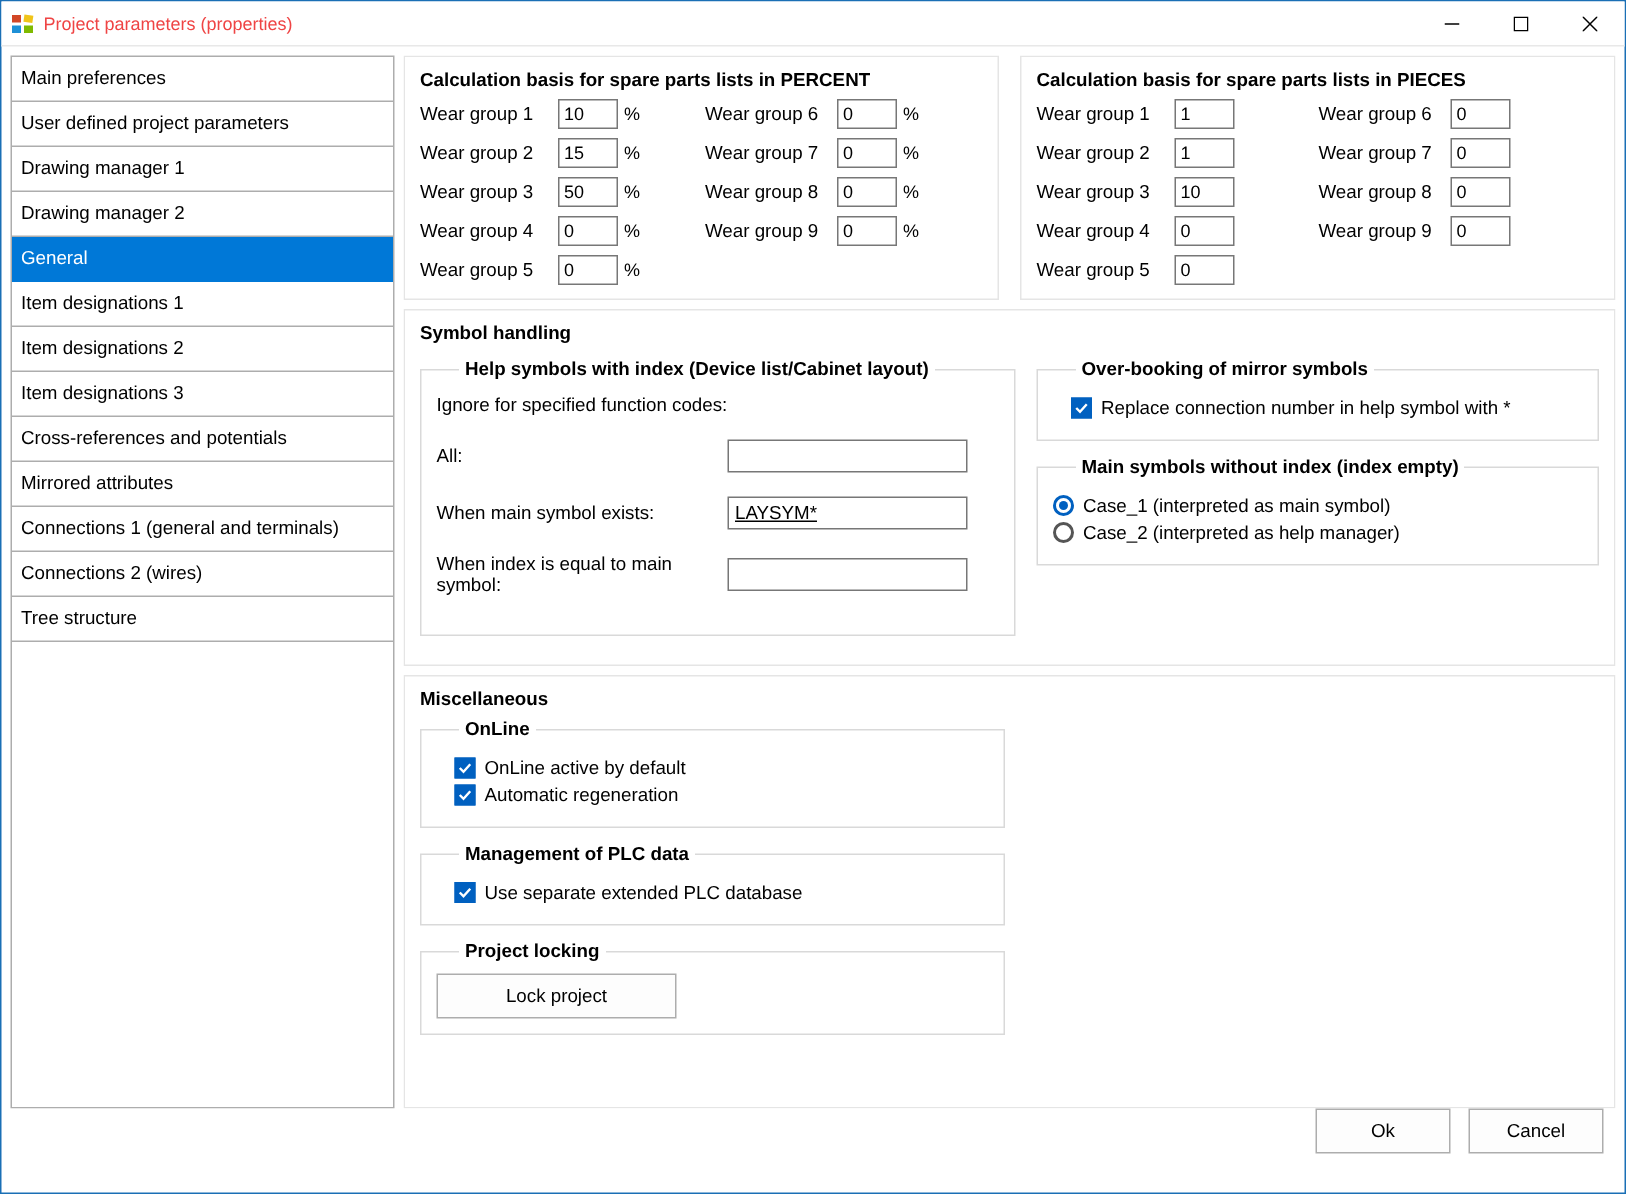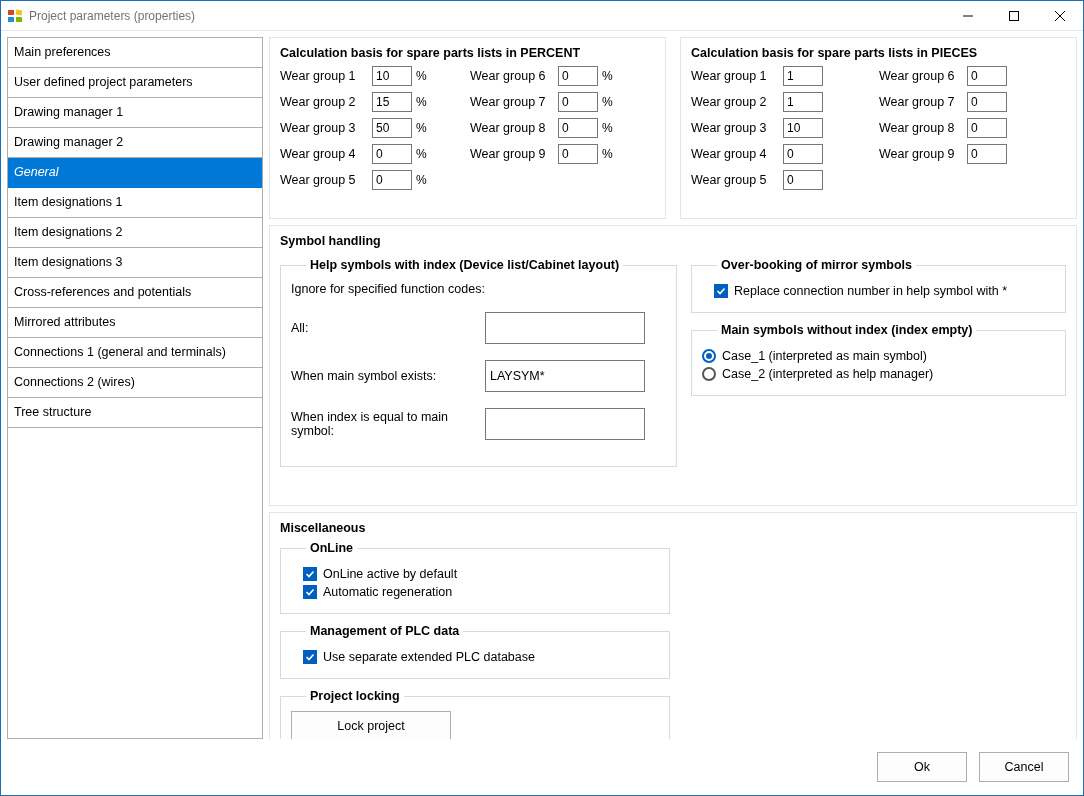--- a/index.html
+++ b/index.html
@@ -1,61 +1,61 @@
 <!DOCTYPE html>
 <html><head>
 <meta charset="utf-8">
 <style>
   * { box-sizing: border-box; font-family: "Segoe UI", Arial, sans-serif; }
   body { margin: 0; background: #fff; }
   .window { width: 1084px; height: 796px; border: 1px solid #1a6fb5; display: flex; flex-direction: column; background: #fff; }
   .titlebar { height: 30px; background: #fff; display: flex; align-items: center; padding-left: 6px; border-bottom: 1px solid #e8e8e8; }
   .titlebar .app-icon { width: 16px; height: 16px; margin-right: 6px; display:inline-block; }
-  .titlebar .title-text { font-size: 12px; color: #737373; flex: 1; }
+  .titlebar .title-text { font-size: 12px; color: #ef4444; flex: 1; }
   .titlebar .win-controls { display: flex; height: 100%; }
   .titlebar .win-btn { width: 46px; display: flex; align-items: center; justify-content: center; cursor: default; }
 
   .body { flex: 1; display: flex; padding: 6px 6px 0 6px; gap: 6px; overflow: hidden; }
   .sidebar { width: 256px; border: 1px solid #adadad; background: #fff; }
   .side-item { height: 30px; line-height: 28px; padding: 0 6px; font-size: 12.5px; color: #000; border-bottom: 1px solid #adadad; background: #fff; cursor: default; }
-  .side-item.active { background: #0078d7; color: #fff; border-color: #0078d7; font-style: italic; }
+  .side-item.active { background: #0078d7; color: #fff; border-color: #0078d7; }
 
   .content { flex: 1; display: flex; flex-direction: column; gap: 6px; overflow: auto; }
-  .panel { border: 1px solid #e5e5e5; padding: 8px 10px 28px 10px; }
+  .panel { border: 1px solid #e5e5e5; padding: 8px 10px 9px 10px; }
   fieldset.group { border: 1px solid #d9d9d9; margin: 4px 0 10px 0; padding: 8px 10px 10px 10px; }
   fieldset.group > legend { font-size: 12.5px; font-weight: bold; padding: 0 4px; margin-left: 15px; }
   .section-title { font-size: 12.5px; font-weight: bold; margin-bottom: 6px; }
   .row2 { display: flex; gap: 14px; }
   .col { flex: 1; }
 
   .wg-grid { display: grid; grid-template-columns: 88px 40px 16px 30px 84px 40px 16px; row-gap: 6px; column-gap: 4px; align-items: center; font-size: 12.5px; }
   .wg-grid .lbl { white-space: nowrap; }
   .wg-grid .pct { font-size: 12px; }
   .wg-grid input { width: 40px; height: 20px; font-size: 12px; padding: 1px 3px; border: 1px solid #777; }
 
   .wg-grid2 { display: grid; grid-template-columns: 88px 40px 48px 84px 40px; row-gap: 6px; column-gap: 4px; align-items: center; font-size: 12.5px; }
   .wg-grid2 input { width: 40px; height: 20px; font-size: 12px; padding: 1px 3px; border: 1px solid #777; }
 
   .help-row { display: flex; align-items: center; margin: 16px 0; font-size: 12.5px; gap: 4px; }
   .help-row .lbl { width: 190px; }
-  .help-row input { flex:0 0 160px; width:160px; height: 32px; border: 1px solid #777; padding: 2px 4px; font-size: 12.5px; }
+  .help-row input { flex:0 0 160px; width:160px; height: 22px; border: 1px solid #777; padding: 2px 4px; font-size: 12.5px; text-decoration: underline; }
 
   .chk { display: flex; align-items: center; gap: 6px; font-size: 12.5px; margin: 4px 12px; }
   .chkbox { width: 14px; height: 14px; border: 1px solid #0060c0; background: #0060c0; display: inline-flex; align-items: center; justify-content: center; }
   .chkbox svg { display:block; }
 
   .radio-row { display: flex; align-items: flex-end; gap: 6px; font-size: 12.5px; margin: 4px 0; }
   .radio { width: 14px; height: 14px; border: 2px solid #0060c0; border-radius: 50%; display: inline-flex; align-items: center; justify-content: center; }
   .radio.off { border-color: #555; }
   .radio .dot { width: 6px; height: 6px; background: #0060c0; border-radius: 50%; }
 
   .btn { height: 30px; min-width: 90px; padding: 0 18px; border: 1px solid #adadad; background: #fdfdfd; font-size: 12.5px; cursor: default; display: inline-flex; align-items: center; justify-content: center; }
   .lock-btn { height: 30px; width: 160px; }
 
-  .footer { height: 56px; border-top: 0; display: flex; align-items: center; justify-content: flex-end; gap: 12px; padding: 0 14px; }
+  .footer { height: 56px; border-top: 0; display: flex; justify-content: flex-end; gap: 12px; padding: 0 14px; }
   .desc { font-size: 12.5px; margin: 2px 0 6px 0; }
 </style>
 </head>
 <body>
 
 <div class="window">
   <div class="titlebar">
     <span class="app-icon">
       <svg width="16" height="16" viewBox="0 0 16 16">
         <rect x="1" y="2" width="6" height="5" fill="#d24726"></rect>

